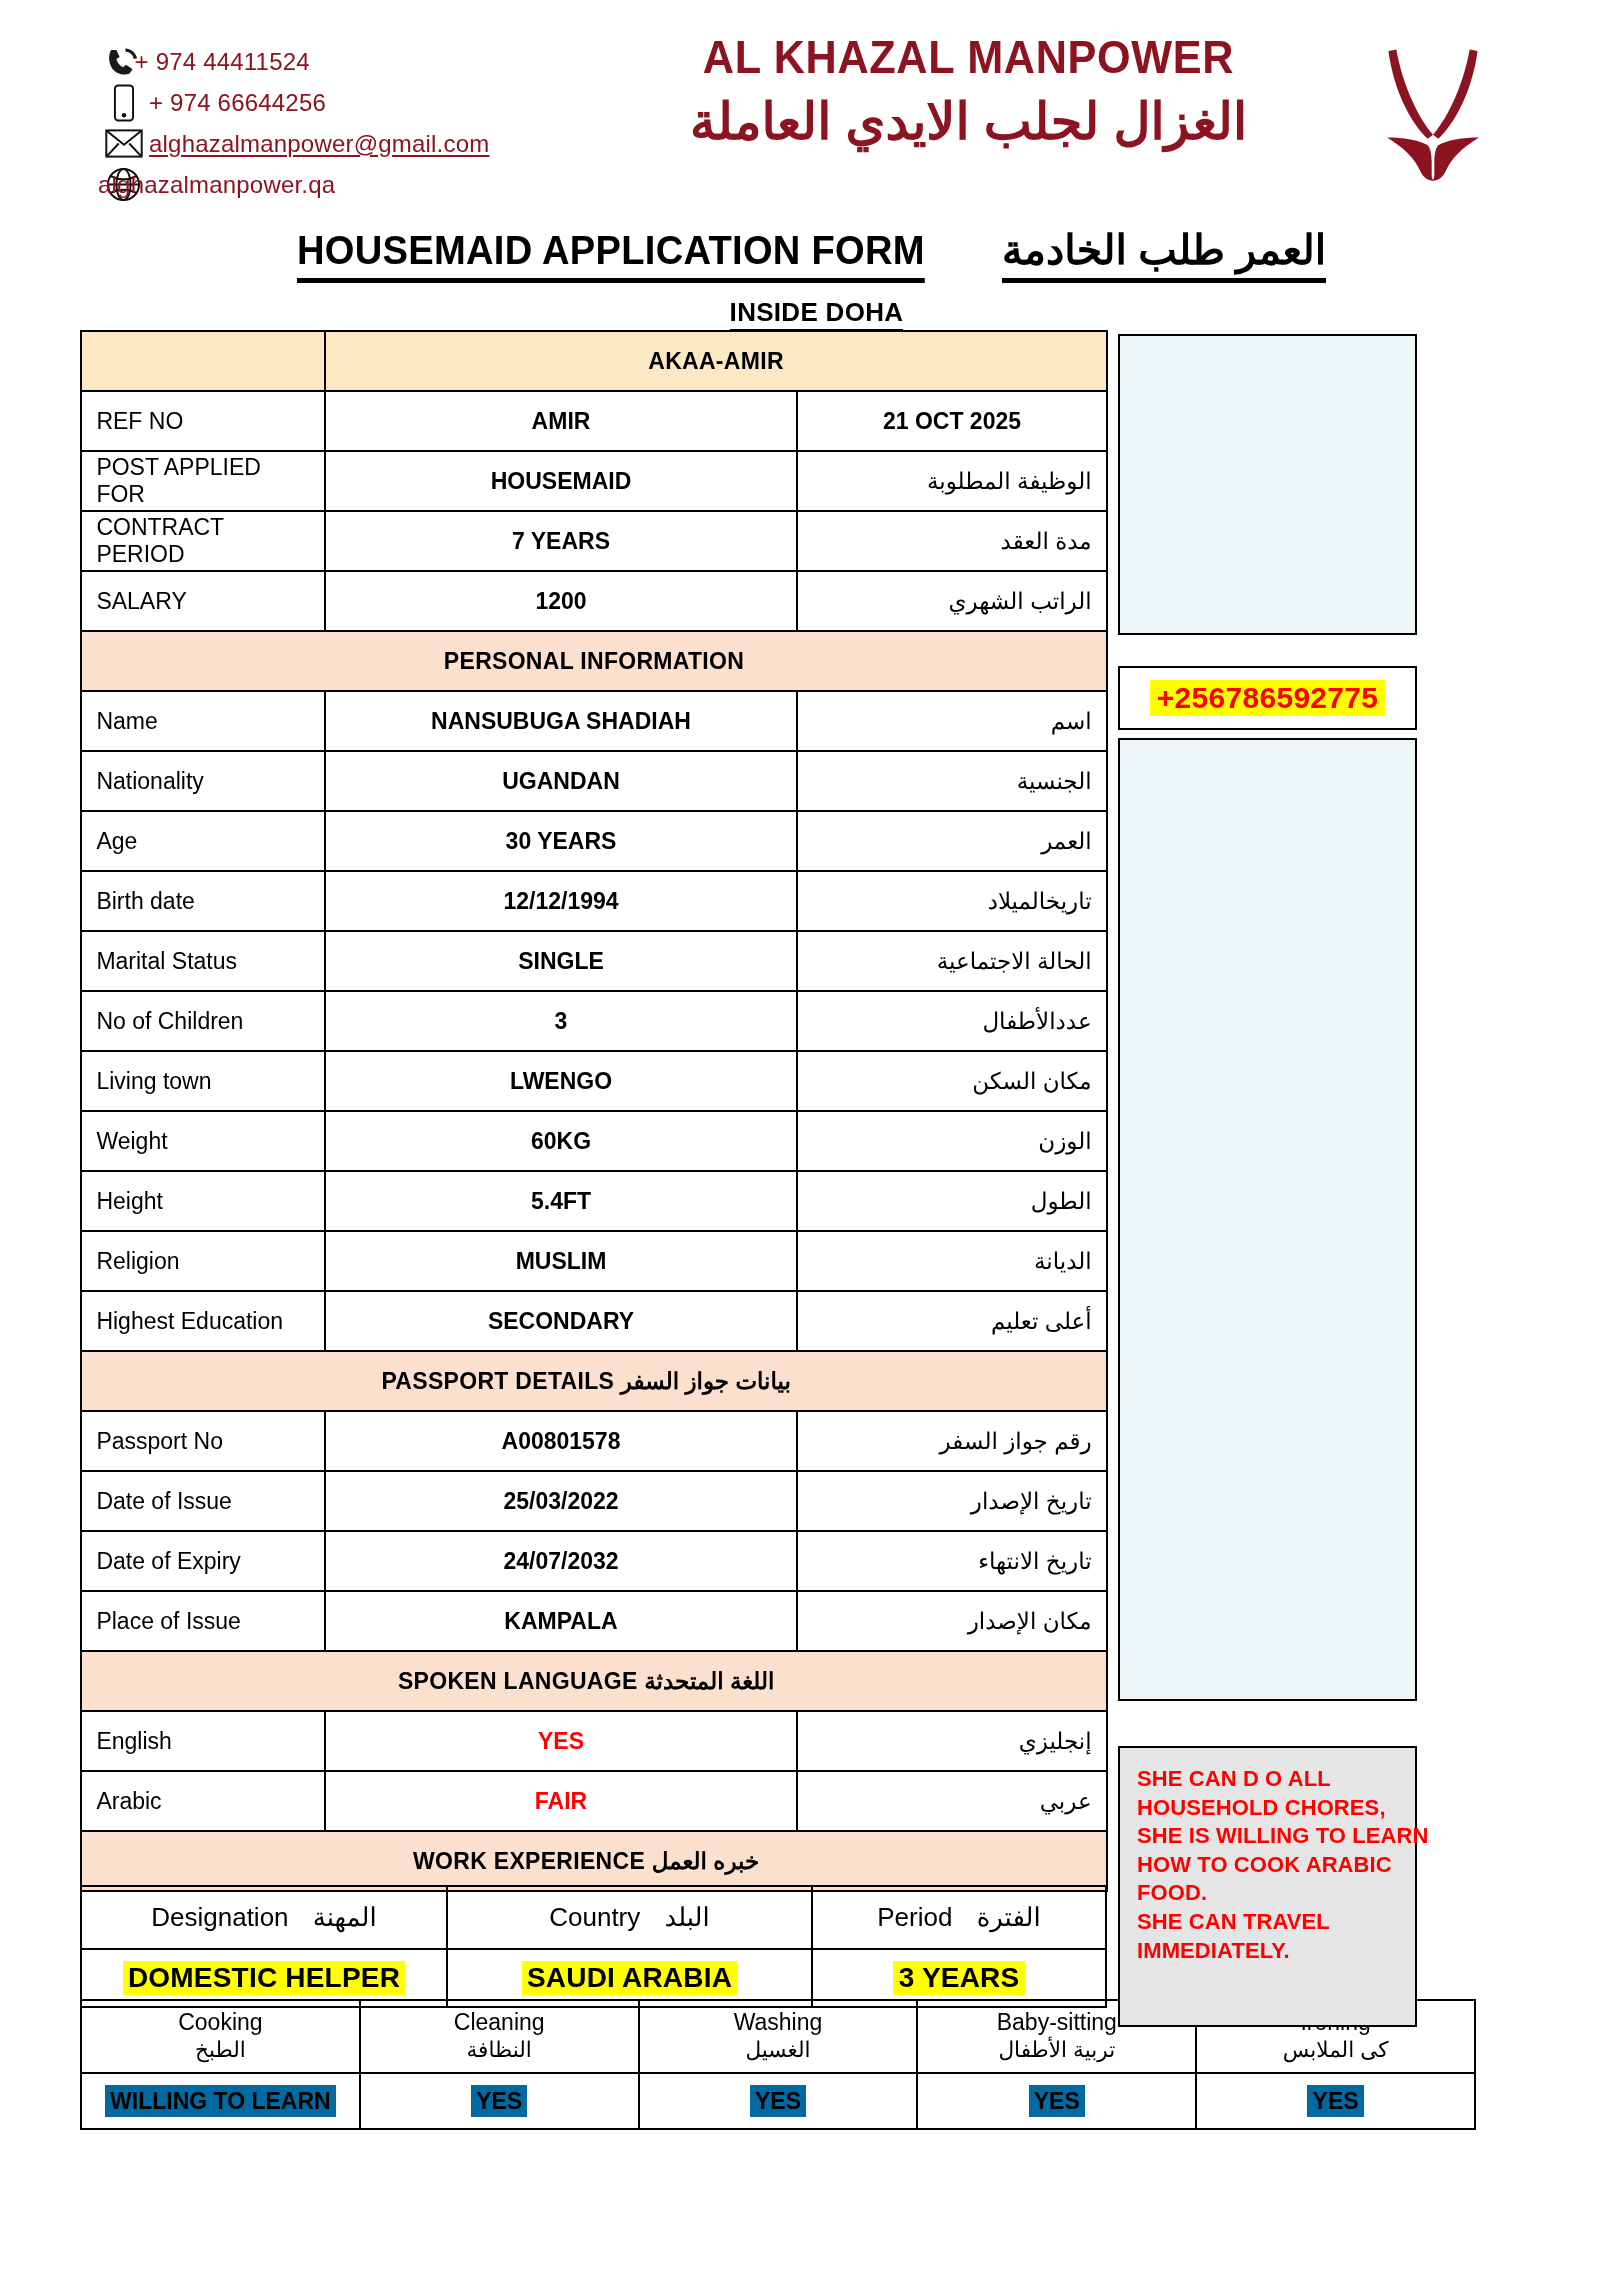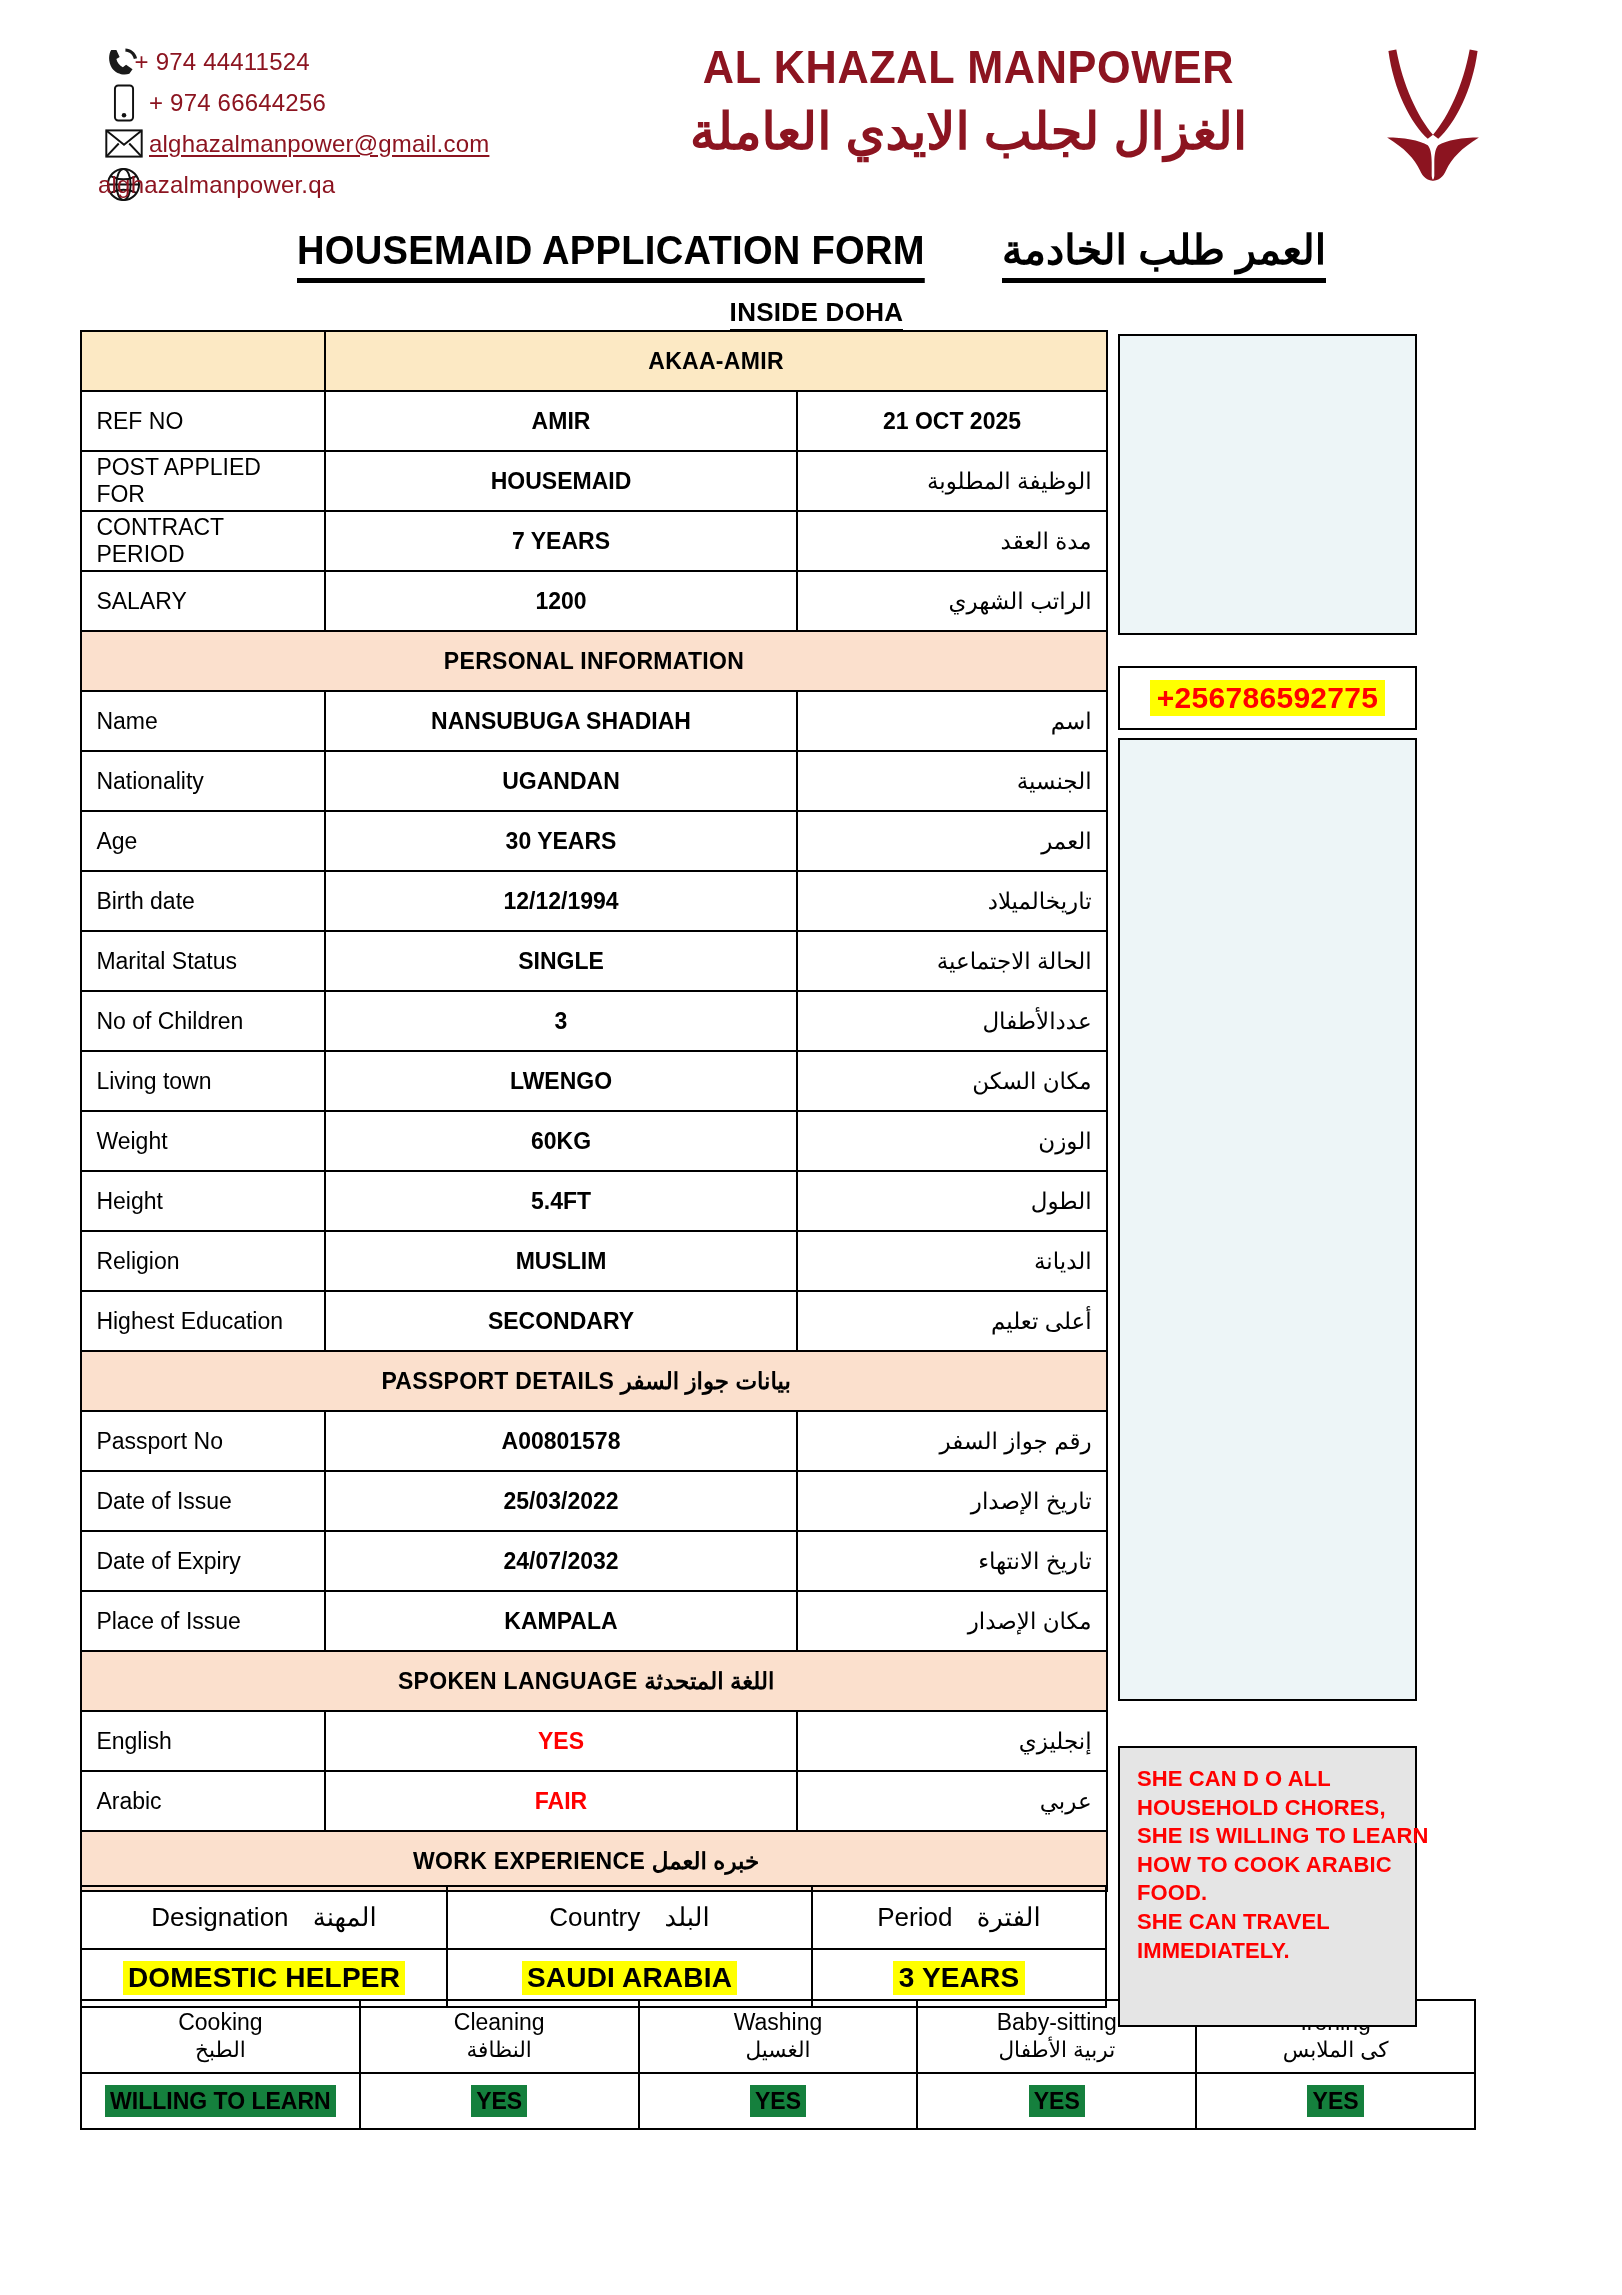--- a/index.html
+++ b/index.html
@@ -17,21 +17,21 @@
   .header { position:absolute; left:0; top:0; width:1623px; height:216px; }
 
   .contact-block { position:absolute; left:98px; top:41px; width:550px; }
   .contact-row { display:flex; align-items:center; height:41px; }
   .contact-icon { width:51px; flex:0 0 51px; display:flex; align-items:center; justify-content:center; }
   .contact-text { font-size:24px; color:#8C1420; letter-spacing:0.2px; white-space:nowrap; }
   .contact-text.underline { text-decoration:underline; text-underline-offset:3.3px; }
   .contact-row.r1 .contact-text { margin-left:-14.4px; }
   .contact-row.r4 .contact-text { margin-left:-51px; }
 
-  .brand { position:absolute; left:563px; top:39px; width:811px; text-align:center; }
+  .brand { position:absolute; left:563px; top:29px; width:811px; text-align:center; }
   .brand-en {
     font-family:"Liberation Sans", sans-serif;
     font-size:47px; font-weight:bold; color:#8C1420;
     letter-spacing:0.7px; transform:scaleX(.92); transform-origin:center;
   }
   .brand-ar {
     font-size:51px; font-weight:bold; color:#8C1420;
     direction:rtl; margin-top:9.2px; line-height:1.15;
   }
   .brand-mark { position:absolute; left:1374px; top:39px; width:118px; height:151px; }
@@ -106,21 +106,21 @@
     border-collapse:collapse; table-layout:fixed;
   }
   .skills-table td { border:2px solid #000; }
   .skills-table .sk-head {
     height:73px; text-align:center; padding:5.2px 2.6px;
   }
   .skills-table .sk-head .en { font-size:23px; line-height:1.08; }
   .skills-table .sk-head .arb { font-size:21.6px; direction:rtl; line-height:1.15; margin-top:2.6px; }
   .skills-table .sk-val { height:56px; text-align:center; }
   .skills-table .sk-val .chip {
-    display:inline-block; background:#15803d; color:#000;
+    display:inline-block; background:#0369a1; color:#000;
     font-weight:bold; font-size:23px; padding:2.6px 5.2px;
   }
 
   
   .photo-top {
     position:absolute; left:1118px; top:334px;
     width:299px; height:301px;
     border:2.6px solid #000; background:#fff; overflow:hidden;
   }
   .phone-box {

